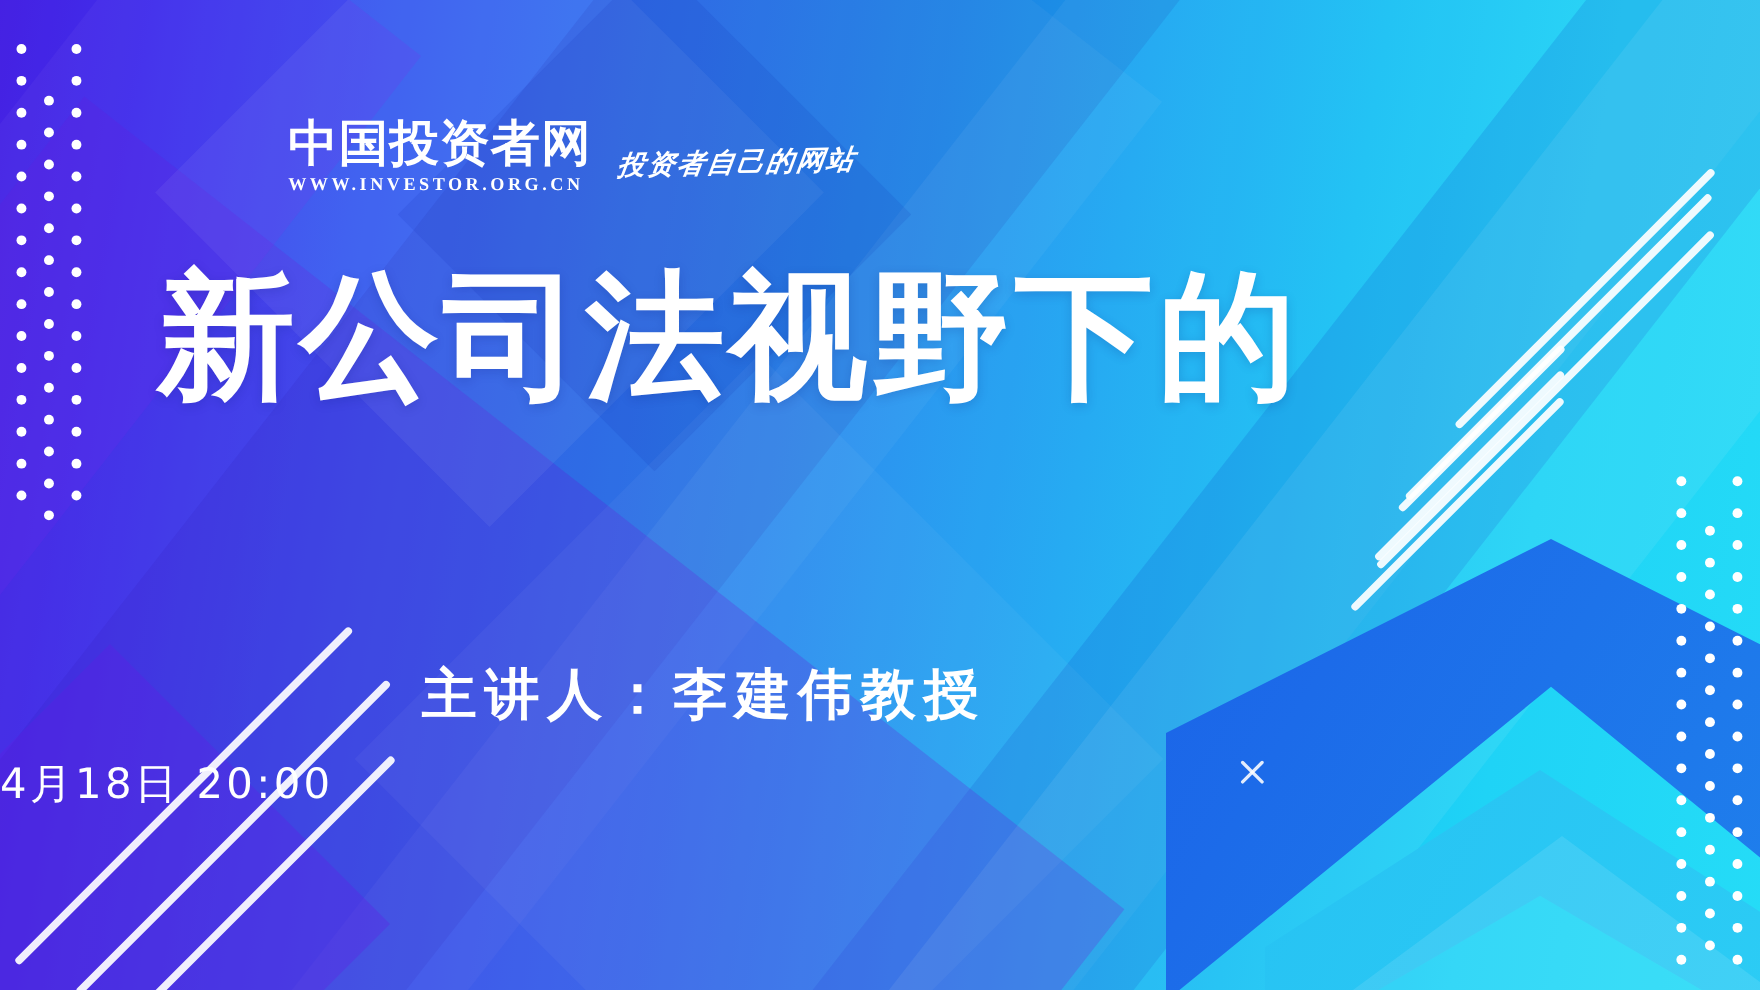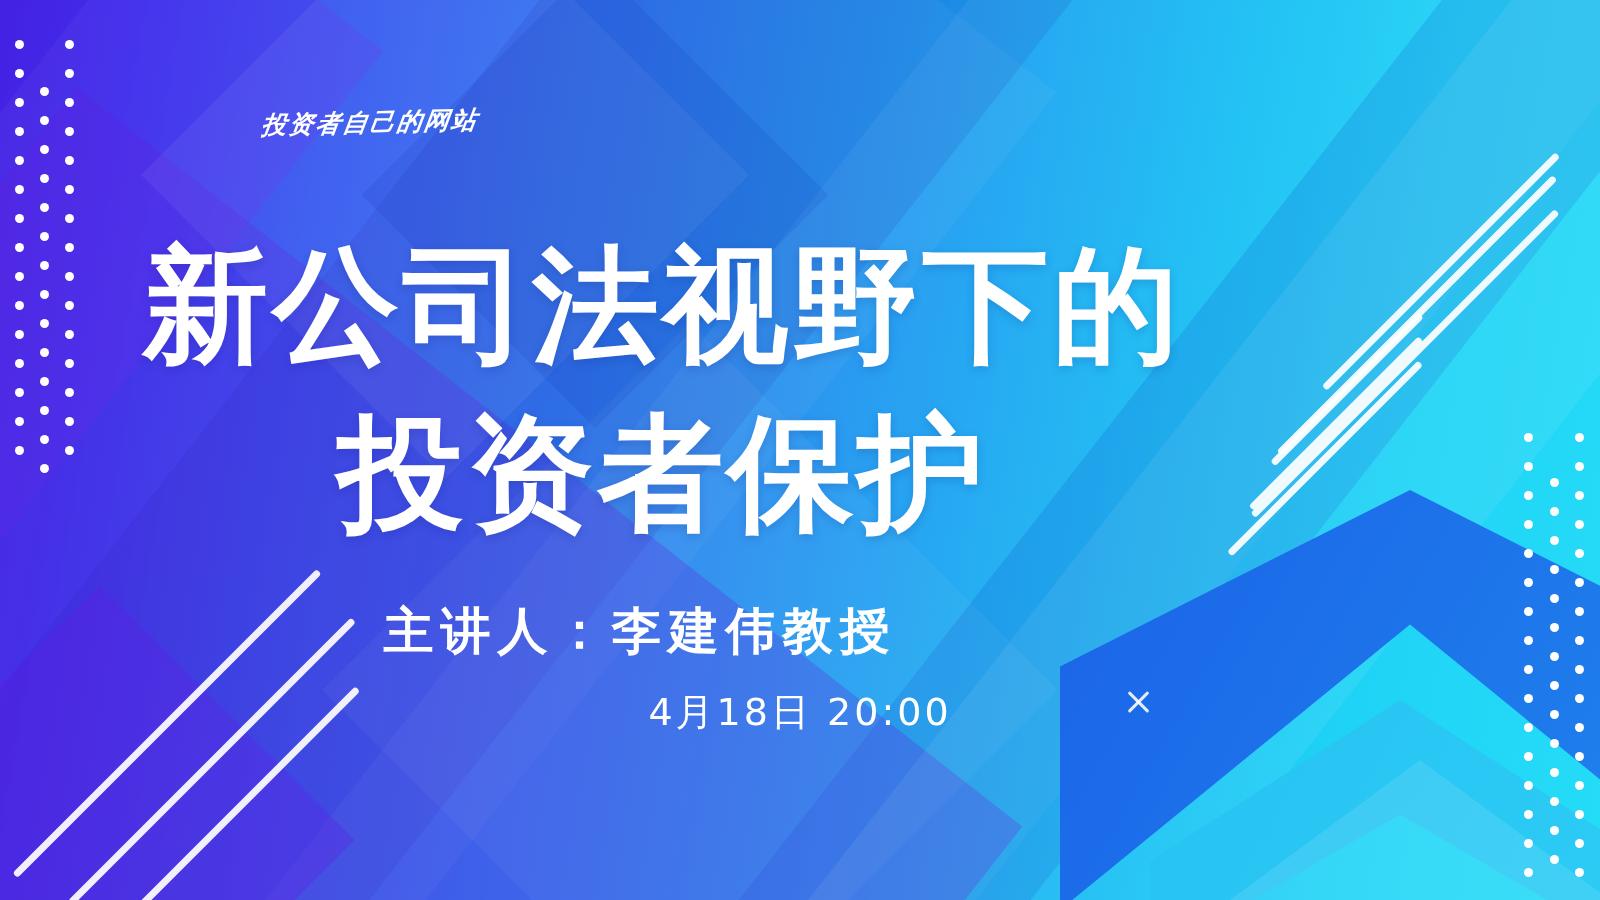--- a/index.html
+++ b/index.html
@@ -259,21 +259,20 @@
     font-size: 50px;
     letter-spacing: 7px;
     color: #ffffff;
     white-space: nowrap;
   }
   .datetime {
     position: absolute;
     left: 0;
     top: 687px;
     width: 1600px;
-    text-align: center;
     font-family: "DejaVu Sans", "Liberation Sans", sans-serif;
     font-weight: 400;
     font-size: 38px;
     letter-spacing: 3px;
     color: #ffffff;
     white-space: nowrap;
   }
 </style>
 </head>
 <body>
@@ -406,25 +405,28 @@
       <div class="dot" style="left: 70px; top: 439px;"></div>
       <div class="dot" style="left: 70px; top: 468px;"></div>
     </div>
 
   <div class="sparkle">
     <span></span>
       <span></span>
   </div>
 
   <div class="logo-block">
+    <div class="logo-main">
+      <div class="logo-name">中国投资者网</div>
+      <div class="logo-url">WWW.INVESTOR.ORG.CN</div>
+    </div>
     <div class="logo-slogan">投资者自己的网站</div>
   </div>
 
   <div class="headline">
     <div class="headline-line">新公司法视野下的</div>
-    <div class="headline-line">投资者保护</div>
   </div>
 
   <div class="speaker">主讲人：李建伟教授</div>
 
   <div class="datetime">4月18日 20:00</div>
 
 </div>
 
 </body></html>

